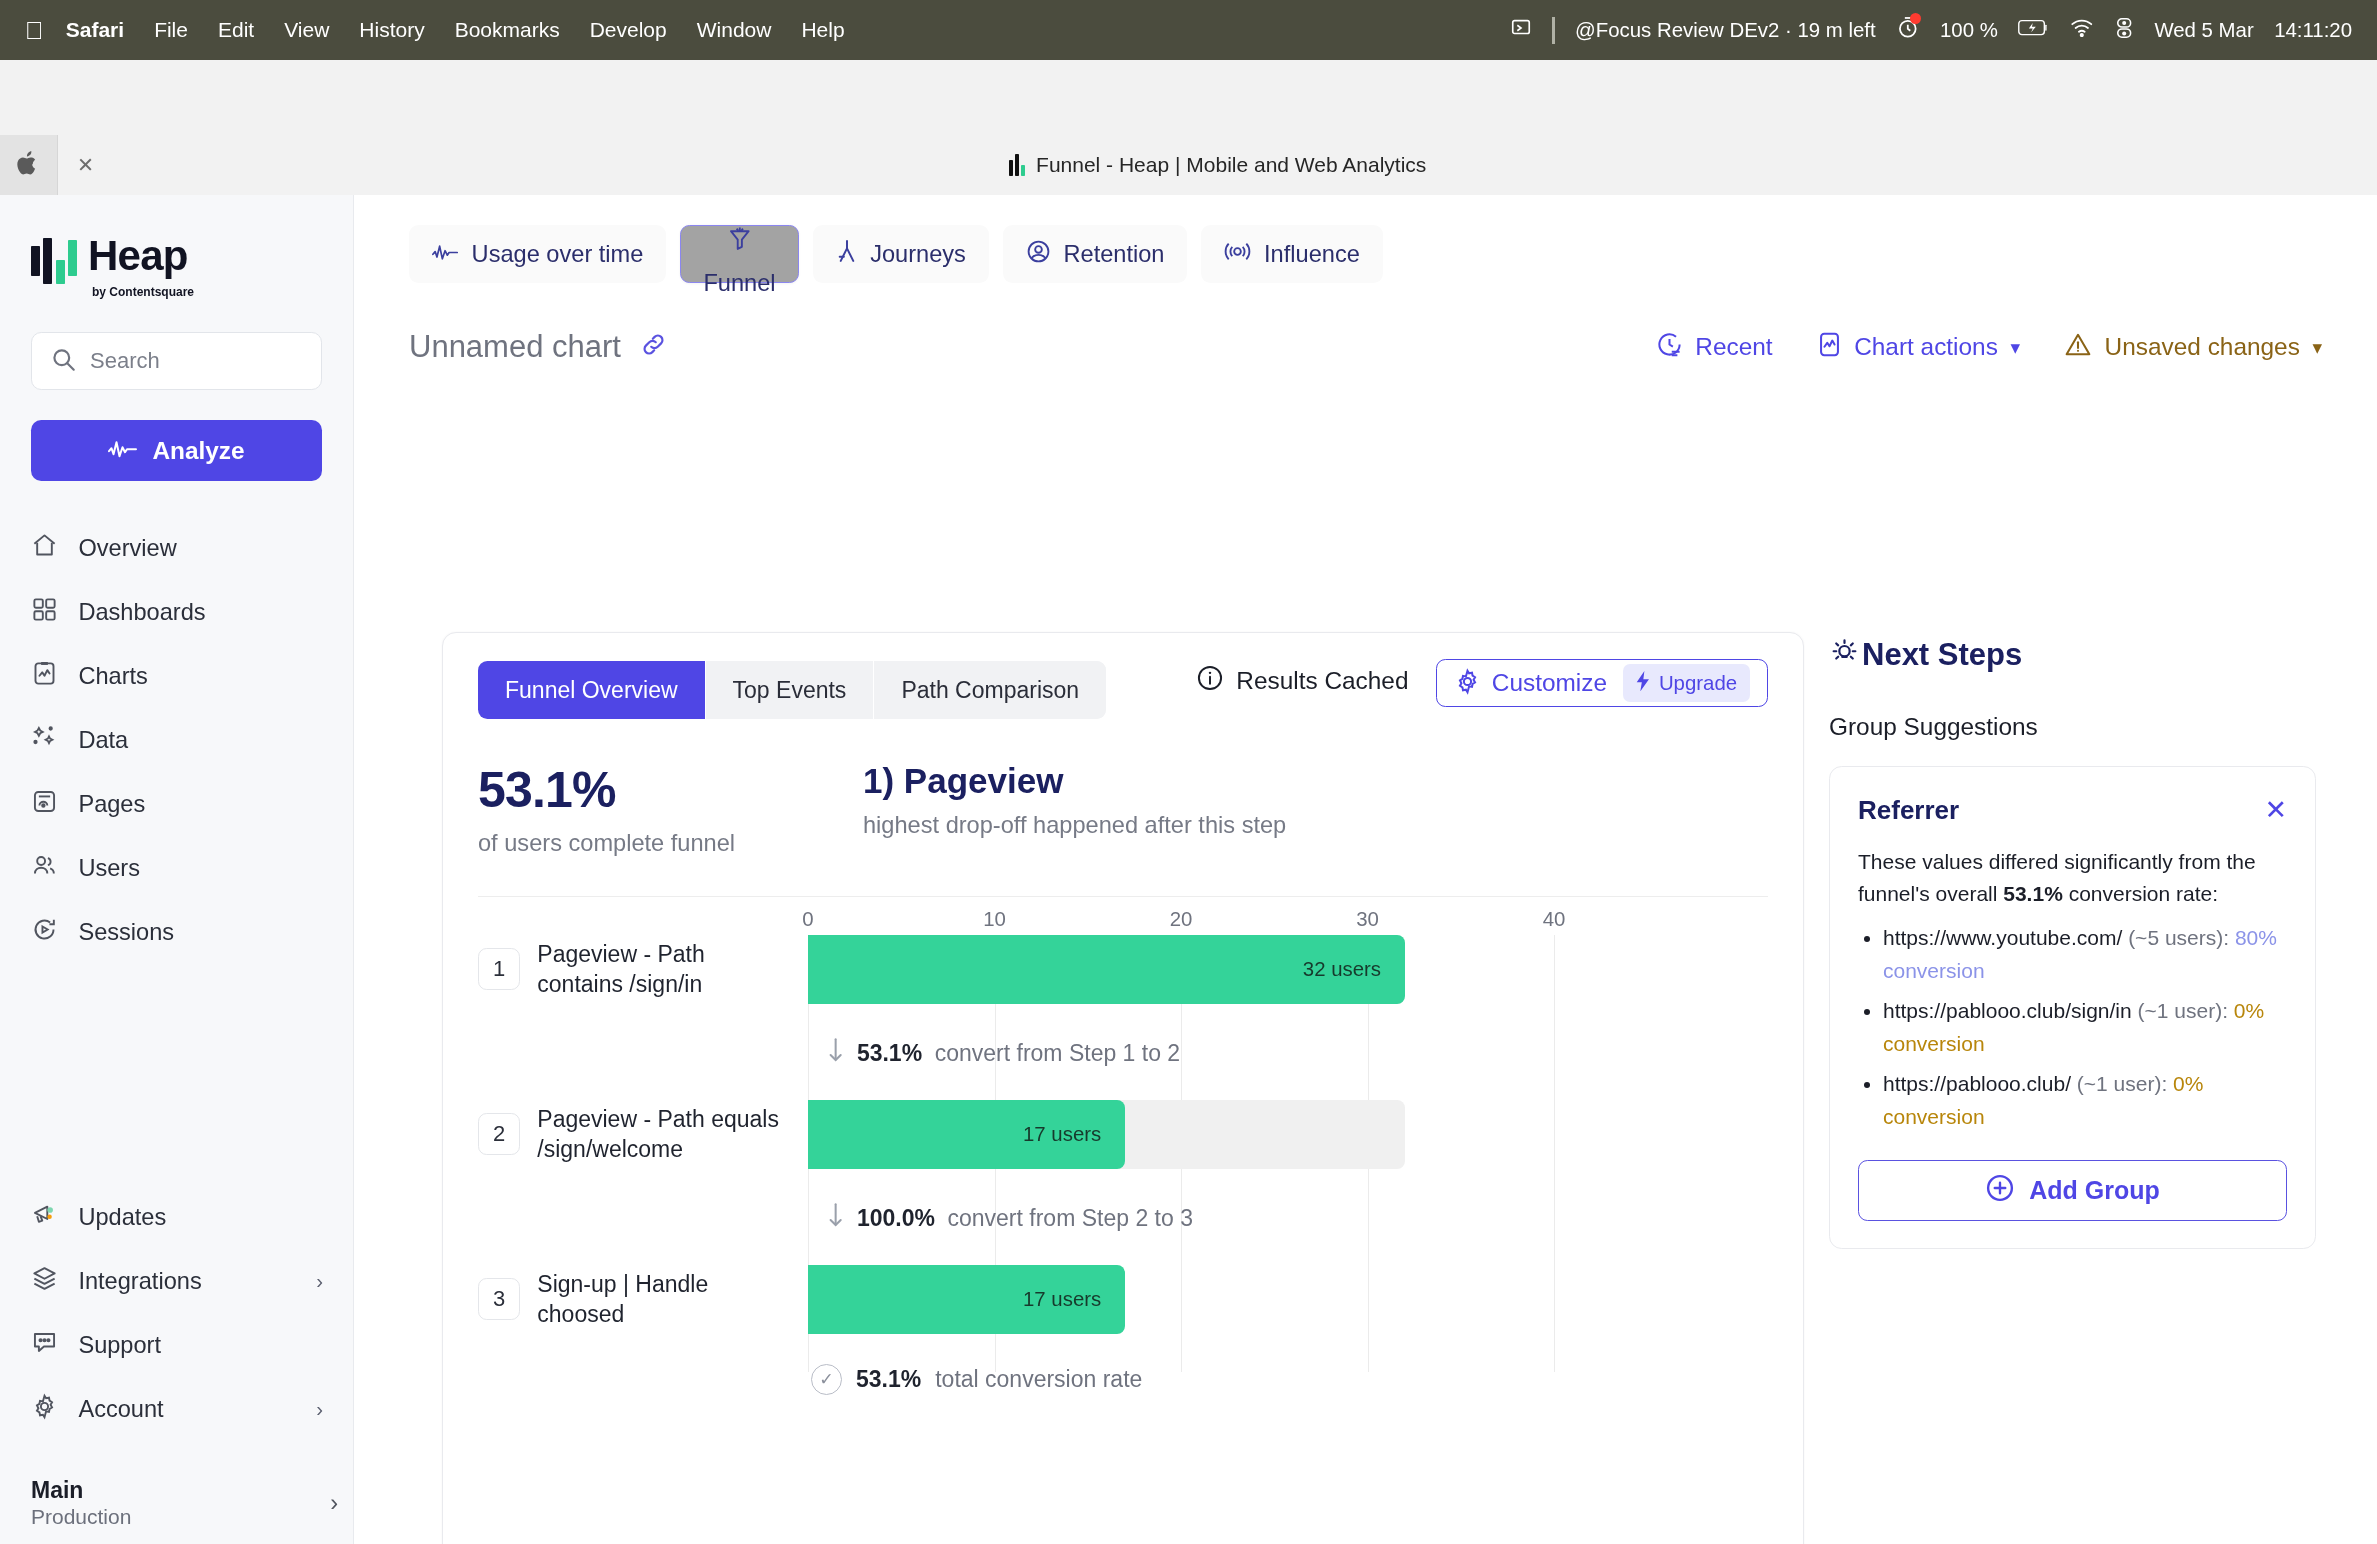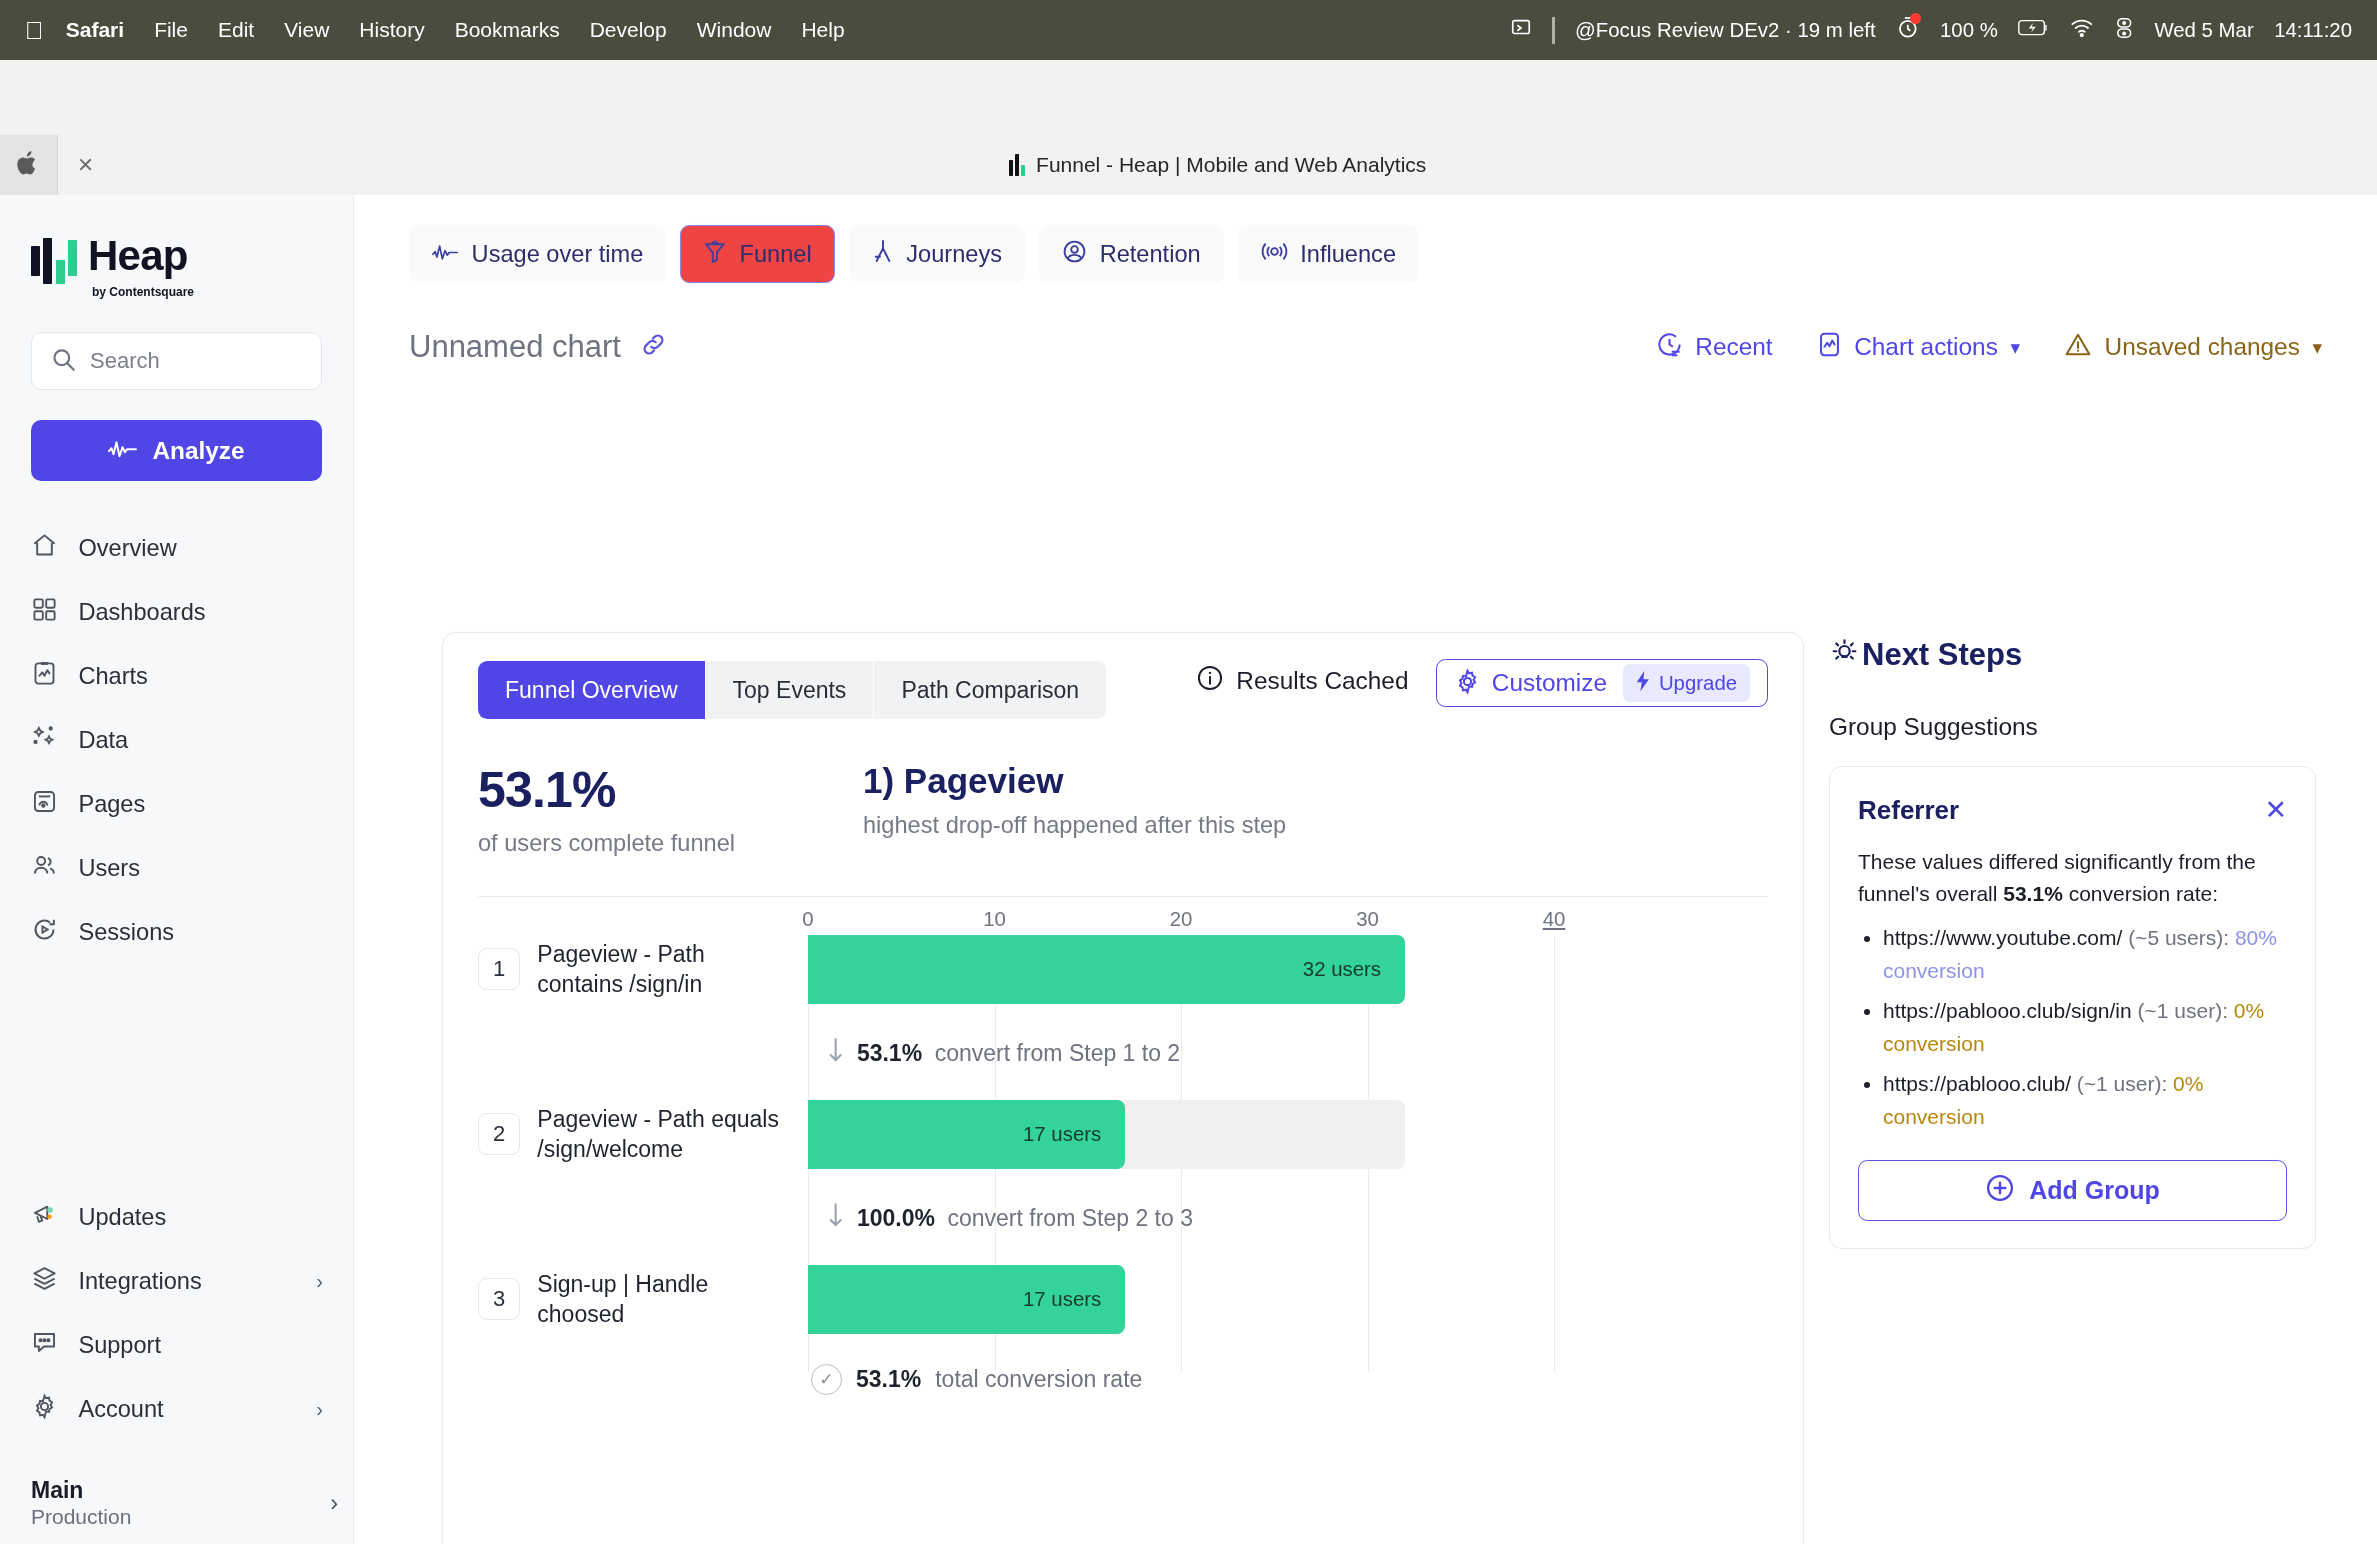--- a/index.html
+++ b/index.html
@@ -124,21 +124,21 @@
 
   
   .main { position:absolute; left:354px; top:0; right:0; height:1349px; background:#ffffff; overflow:hidden; }
 
   .viewtabs { display:flex; gap:14px; padding:30px 0 0 55px; }
   .vtab {
     height:58px; border-radius:9.4px; background:#fafafa;
     display:flex; align-items:center; gap:12.6px; padding:0 22px;
     color:#2b2e6b; font-size:23.6px; border:0.8px solid transparent;
   }
-  .vtab.active { background:#ef4444; border:0.8px solid #8b86f0; box-shadow:0 0.8px 2.4px rgba(0,0,0,.05); }
+  .vtab.active { background:#a3a3a3; border:0.8px solid #8b86f0; box-shadow:0 0.8px 2.4px rgba(0,0,0,.05);flex-direction:column; }
 
   .chart-head {
     display:flex; align-items:center; padding:46px 55px 0 55px;
   }
   .chart-title { font-size:31px; color:#6f737f; font-weight:400; }
   .link-icon { margin-left:20.4px; color:#5a52e0; font-size:25px; }
   .chart-head .sp { flex:1; }
   .head-act { display:flex; align-items:center; gap:12.6px; color:#4f46e5; font-size:24.4px; margin-left:44px; }
   .head-act.warn { color:#8a6316; }
 
@@ -649,21 +649,21 @@
     </div>
 
     <div class="hr2"></div>
 
     <div class="plot">
       <div class="axis">
         <span class="t" style="left:0%;">0</span>
         <span class="t" style="left:23.26%;">10</span>
         <span class="t" style="left:46.51%;">20</span>
         <span class="t" style="left:69.77%;">30</span>
-        <span class="t" style="left:93.02%;text-decoration:underline;">40</span>
+        <span class="t" style="left:93.02%;">40</span>
       </div>
       <div class="grid">
         <span class="gl" style="left:0%;"></span>
         <span class="gl" style="left:23.26%;"></span>
         <span class="gl" style="left:46.51%;"></span>
         <span class="gl" style="left:69.77%;"></span>
         <span class="gl" style="left:93.02%;"></span>
       </div>
 
       <div class="step" style="top:38px;height:69px;">

